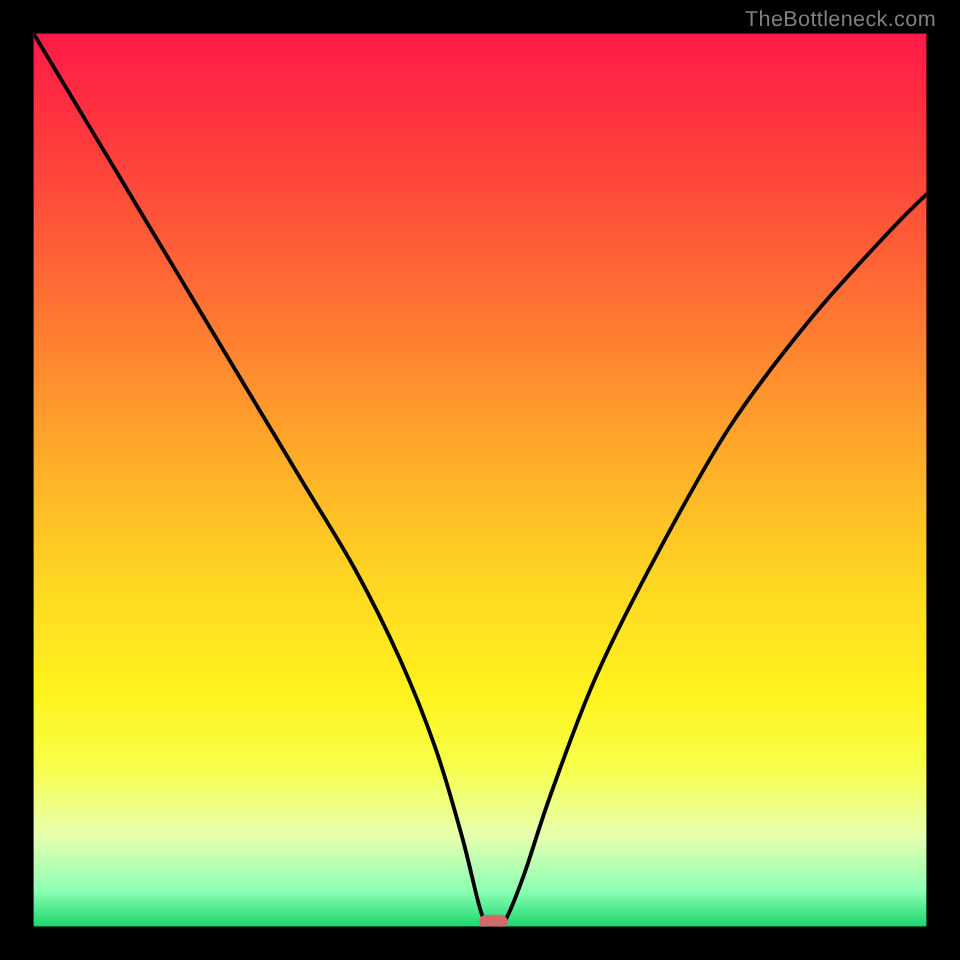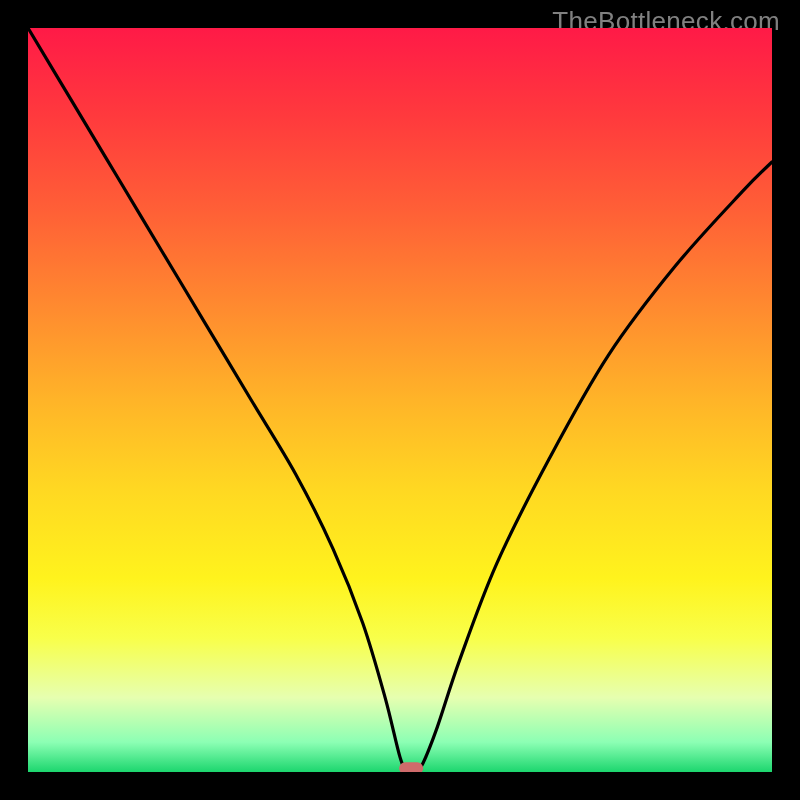--- a/index.html
+++ b/index.html
@@ -30,21 +30,21 @@
       #e6ffb0 90%,
       #8cffb4 96%,
       #1cd66e 100%
     );
   }
   .watermark {
     position: absolute;
     top: 6px;
     right: 20px;
     color: #808080;
-    font-size: 26px;
+    font-size: 18px;
     letter-spacing: 0.3px;
     user-select: none;
   }
   svg {
     position: absolute;
     left: 0;
     top: 0;
   }
 </style>
 </head>

